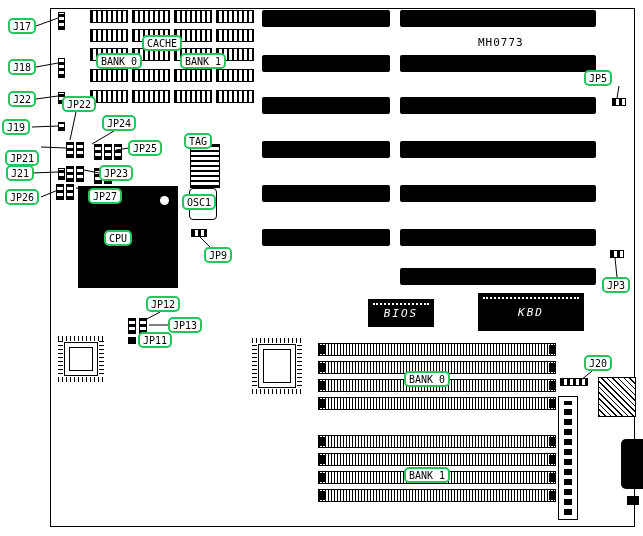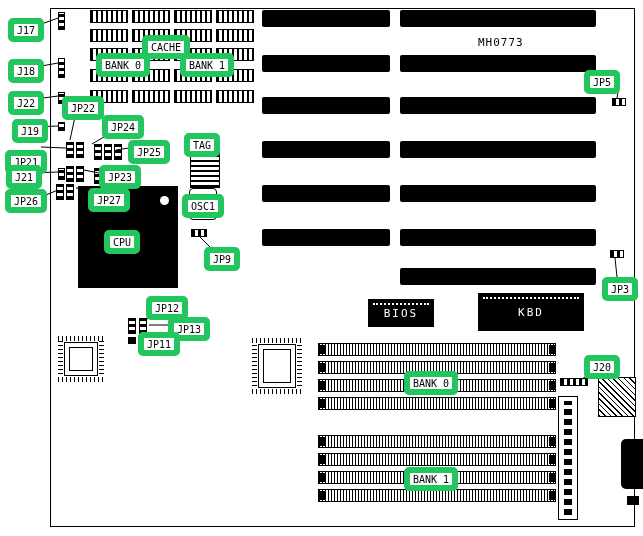--- a/index.html
+++ b/index.html
@@ -2,22 +2,22 @@
 <html><head>
 <meta charset="utf-8">
 <style>
   * { margin:0; padding:0; box-sizing:border-box; }
   html,body { width:643px; height:536px; background:#fff; overflow:hidden; }
   body { position:relative; font-family:"DejaVu Sans Mono", monospace; color:#000; }
 
   .board { position:absolute; left:50px; top:8px; width:585px; height:519px;
            border:1px solid #000; background:#fff; z-index:0; }
 
-  .callout { position:absolute; background:#fff; border:6px solid #22c55e; border-radius:5px;
-             font-size:10px; height:24px; line-height:14px; padding:0 3px; text-align:center;
+  .callout { position:absolute; background:#fff; border:2px solid #22c55e; border-radius:5px;
+             font-size:10px; height:16px; line-height:14px; padding:0 3px; text-align:center;
              white-space:nowrap; z-index:30; }
 
   .ptext { position:absolute; font-size:11px; letter-spacing:1px; z-index:10; }
 
   .dip  { position:absolute; width:38px; height:13px; border:1px solid #000; z-index:10;
           background:repeating-linear-gradient(90deg,#000 0 2px,#fff 2px 5px); }
   .dipv { position:absolute; border:1px solid #000; z-index:10;
           background:repeating-linear-gradient(0deg,#000 0 2px,#fff 2px 5px); }
   .pinv { position:absolute; width:7px; border:1px solid #000; z-index:10;
           background:repeating-linear-gradient(0deg,#000 0 3px,#fff 3px 6px); }
@@ -30,21 +30,21 @@
   .slot { position:absolute; height:17px; background:#000; border-radius:2px; z-index:10; }
 
   .cpu-chip { position:absolute; left:78px; top:186px; width:100px; height:102px; background:#000; z-index:10; }
   .cpu-dot  { position:absolute; left:160px; top:196px; width:9px; height:9px; background:#fff;
               border-radius:50%; z-index:12; }
 
   .osc { position:absolute; left:189px; top:188px; width:28px; height:32px; border:1px solid #000;
          border-radius:4px; background:#fff; z-index:10; }
 
   .rom { position:absolute; background:#000; color:#fff; font-size:11px; letter-spacing:2px;
-         display:flex; align-items:center; justify-content:center; z-index:10; }
+         display:flex; align-items:center; justify-content:center; z-index:10;font-style:italic; }
   .rom::before { content:""; position:absolute; top:4px; left:5px; right:5px; border-top:2px dotted #fff; }
 
   .qfp { position:absolute; z-index:10; background:
          repeating-linear-gradient(90deg,#000 0 1px,#fff 1px 4px) 0 0/100% 5px no-repeat,
          repeating-linear-gradient(90deg,#000 0 1px,#fff 1px 4px) 0 100%/100% 5px no-repeat,
          repeating-linear-gradient(0deg,#000 0 1px,#fff 1px 4px) 0 0/5px 100% no-repeat,
          repeating-linear-gradient(0deg,#000 0 1px,#fff 1px 4px) 100% 0/5px 100% no-repeat, #fff; }
   .qfp::before { content:""; position:absolute; inset:6px; border:1px solid #000; }
   .qfp::after  { content:""; position:absolute; inset:11px; border:1px solid #000; }
 
@@ -185,21 +185,21 @@
     <line x1="150" y1="344" x2="140" y2="337"></line>
     <line x1="619" y1="86" x2="617" y2="98"></line>
     <line x1="617" y1="277" x2="615" y2="258"></line>
     <line x1="592" y1="371" x2="580" y2="381"></line>
   </g>
 </svg>
 
 <div class="callout" style="left:8px;top:18px">J17</div>
 <div class="callout" style="left:8px;top:59px">J18</div>
 <div class="callout" style="left:8px;top:91px">J22</div>
-<div class="callout" style="left:12px;top:119px">J19</div>
+<div class="callout" style="left:2px;top:119px">J19</div>
 <div class="callout" style="left:5px;top:150px">JP21</div>
 <div class="callout" style="left:6px;top:165px">J21</div>
 <div class="callout" style="left:5px;top:189px">JP26</div>
 <div class="callout" style="left:62px;top:96px">JP22</div>
 <div class="callout" style="left:102px;top:115px">JP24</div>
 <div class="callout" style="left:128px;top:140px">JP25</div>
 <div class="callout" style="left:99px;top:165px">JP23</div>
 <div class="callout" style="left:88px;top:188px">JP27</div>
 <div class="callout" style="left:142px;top:35px">CACHE</div>
 <div class="callout" style="left:96px;top:53px">BANK 0</div>

